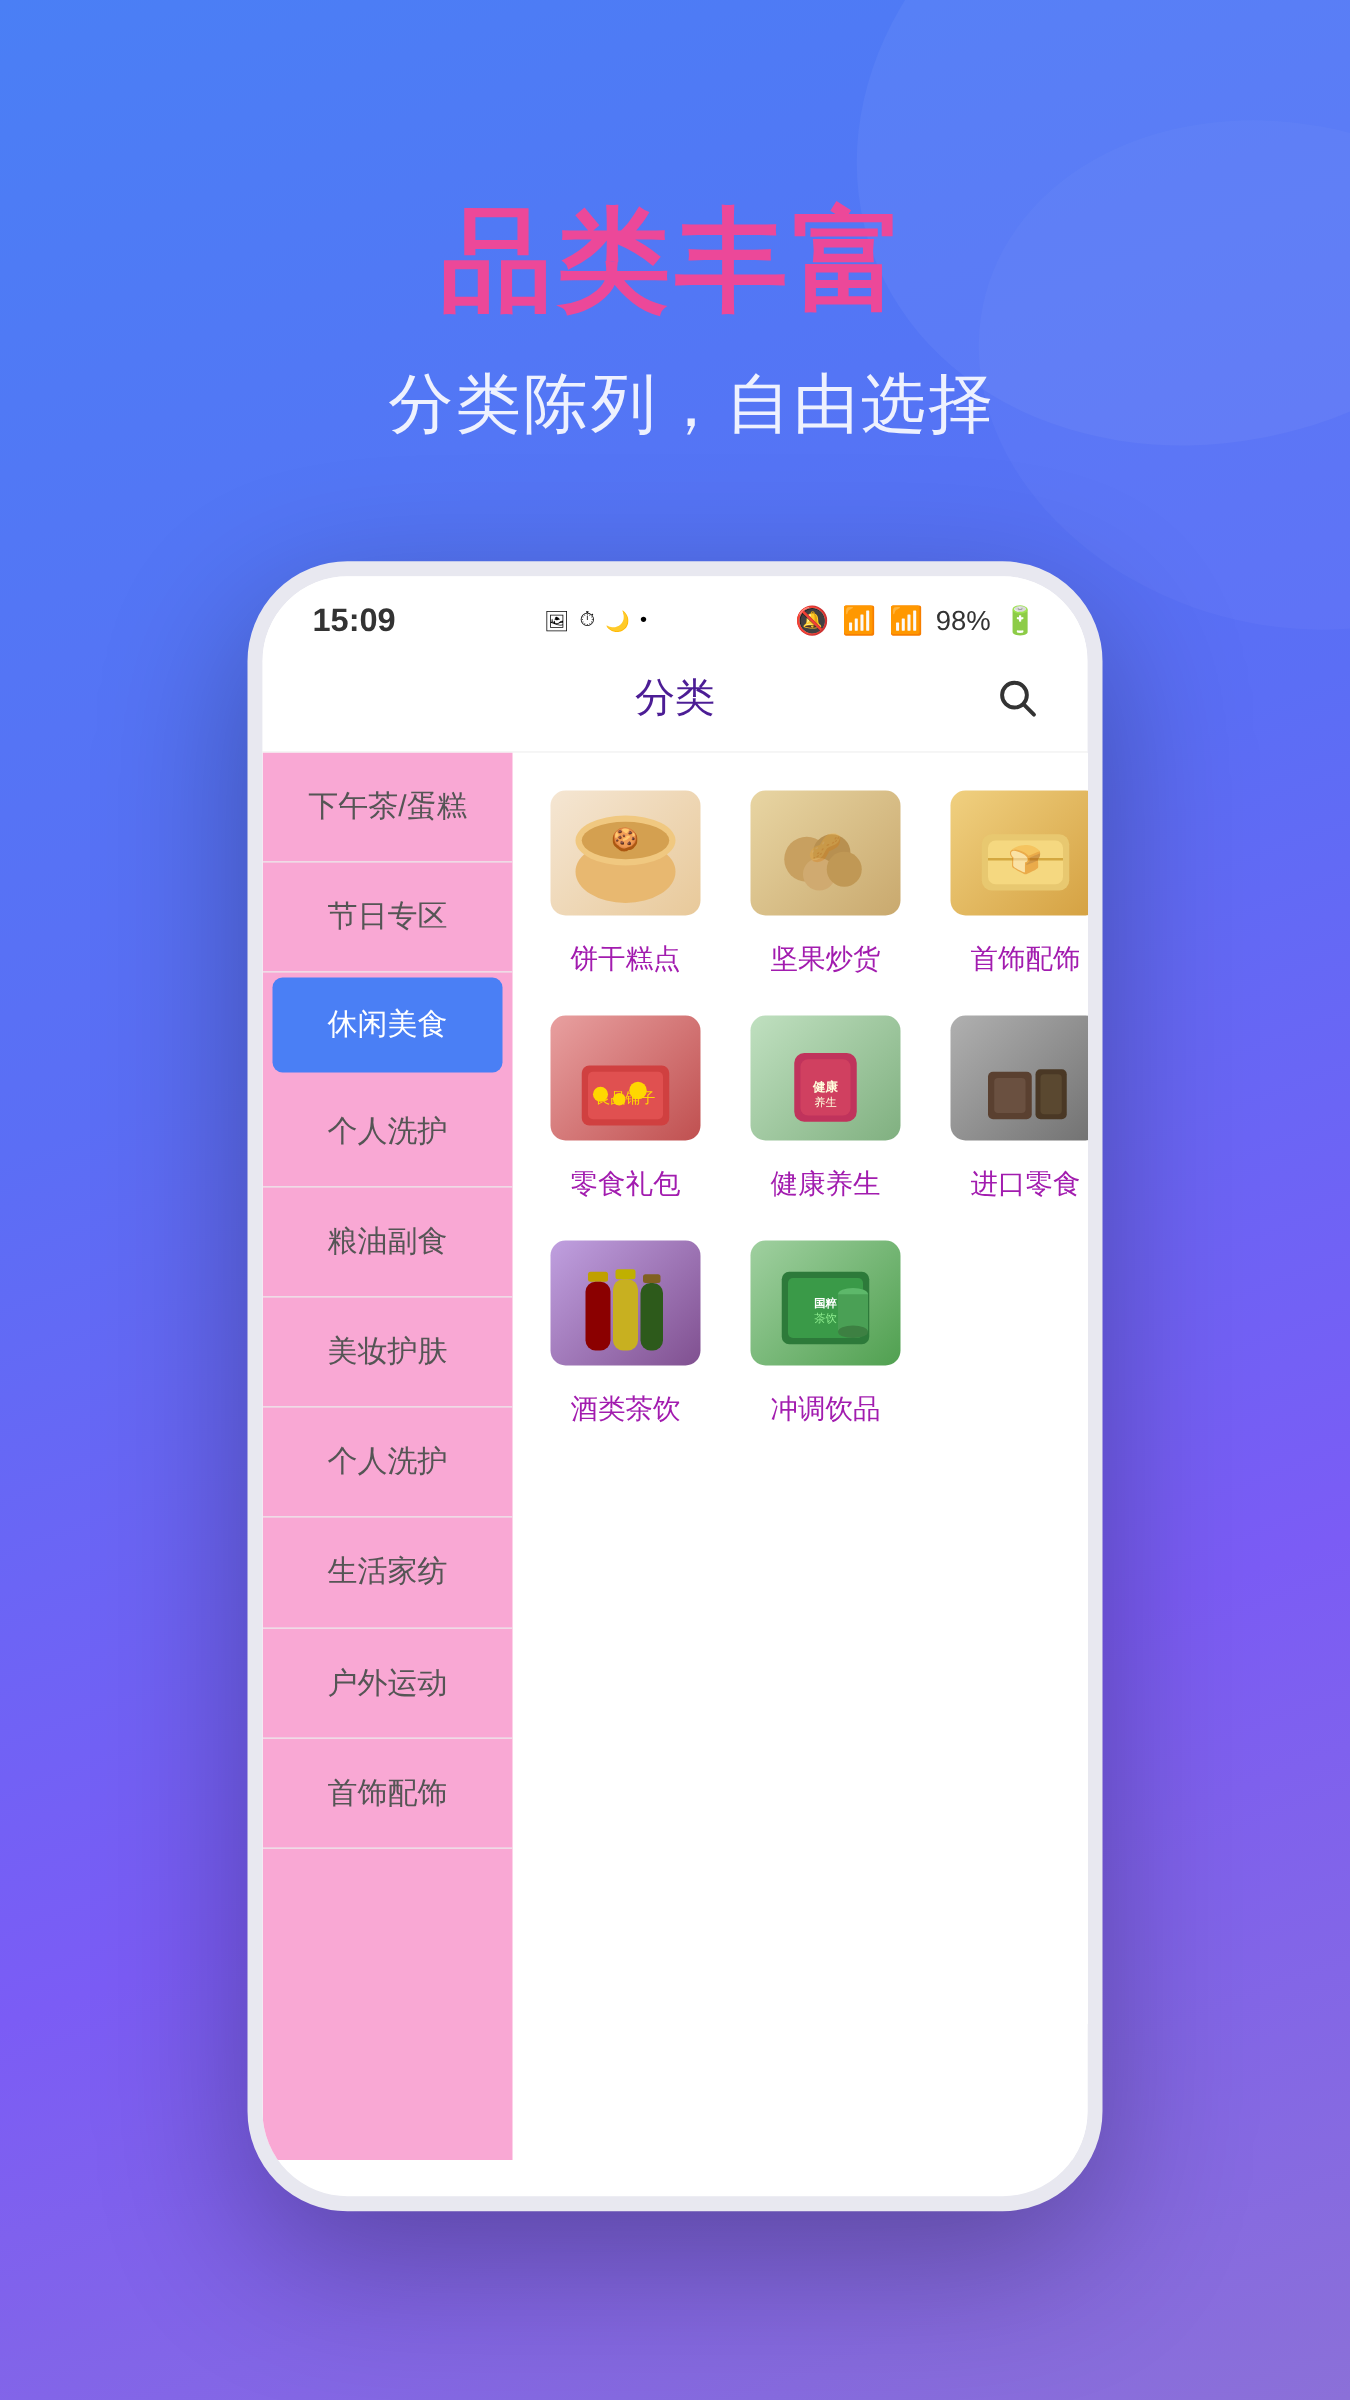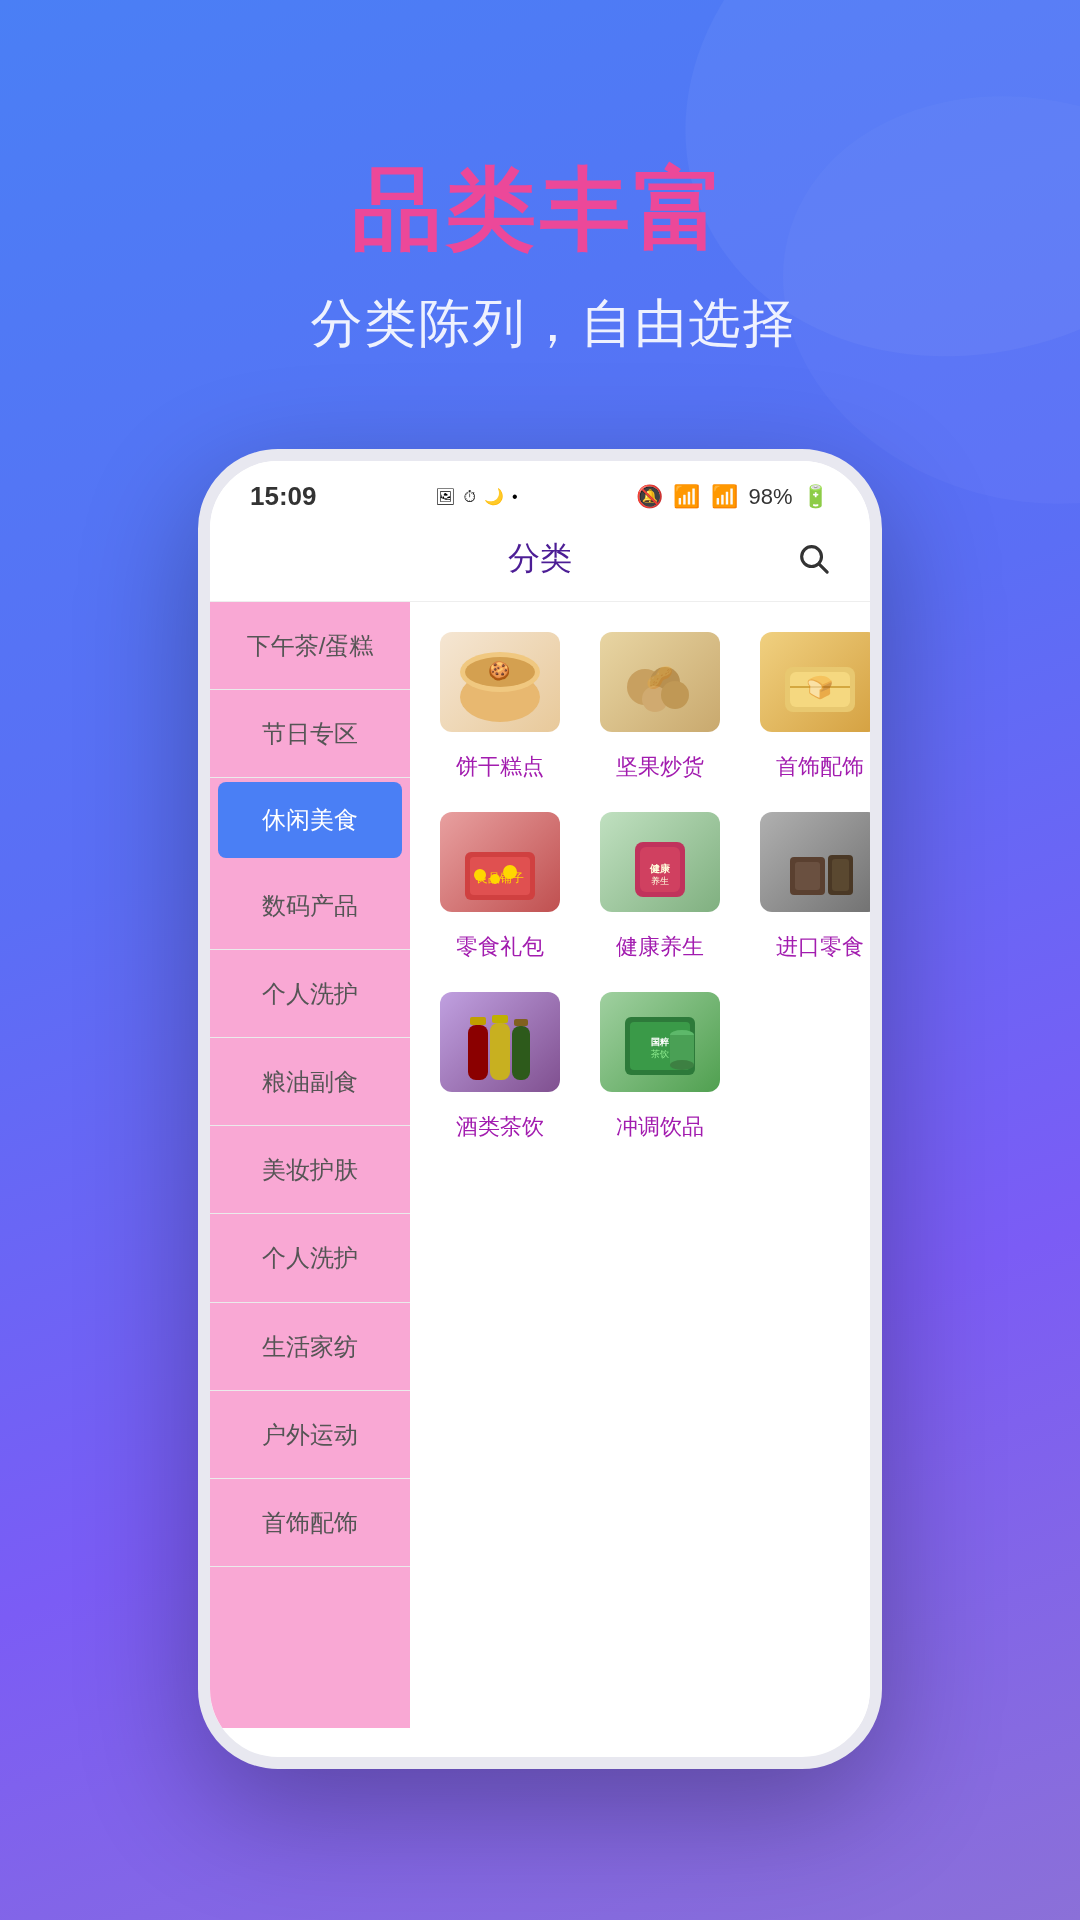--- a/index.html
+++ b/index.html
@@ -256,21 +256,20 @@
     </div>
 
     <div class="divider"></div>
 
     <div class="content-area">
 
       <div class="sidebar">
         <div class="sidebar-item">下午茶/蛋糕</div>
         <div class="sidebar-item">节日专区</div>
         <div class="sidebar-item active">休闲美食</div>
-        <div class="sidebar-item">数码产品</div>
         <div class="sidebar-item">个人洗护</div>
         <div class="sidebar-item">粮油副食</div>
         <div class="sidebar-item">美妆护肤</div>
         <div class="sidebar-item">个人洗护</div>
         <div class="sidebar-item">生活家纺</div>
         <div class="sidebar-item">户外运动</div>
         <div class="sidebar-item">首饰配饰</div>
       </div>
 
       <div class="right-content">

